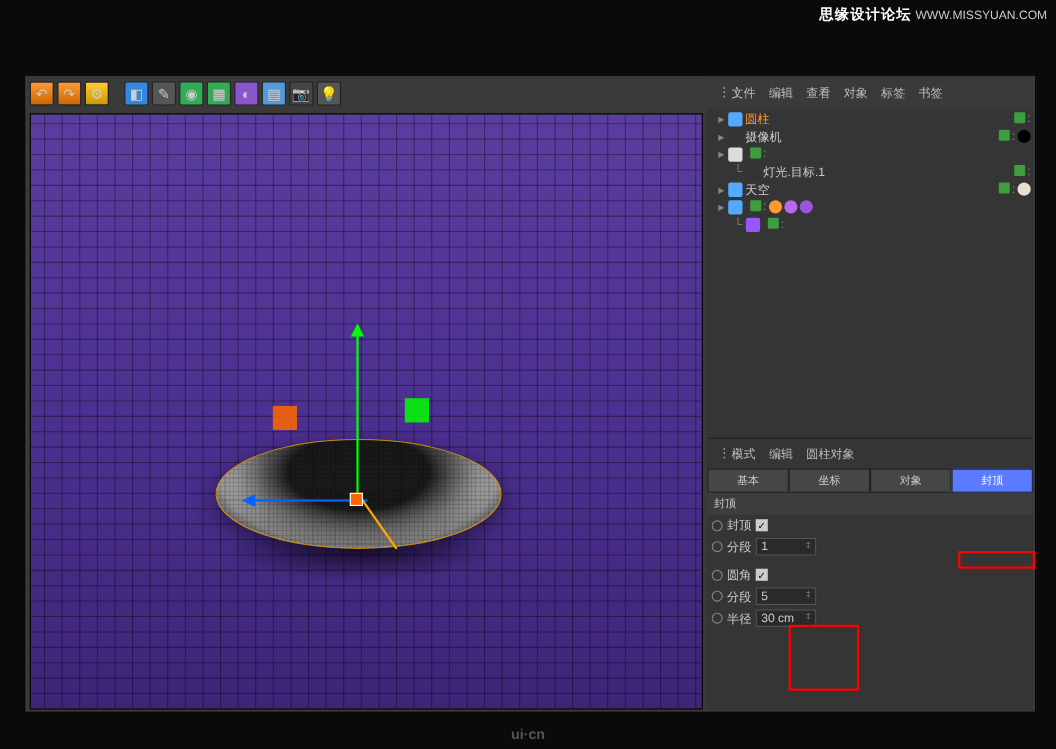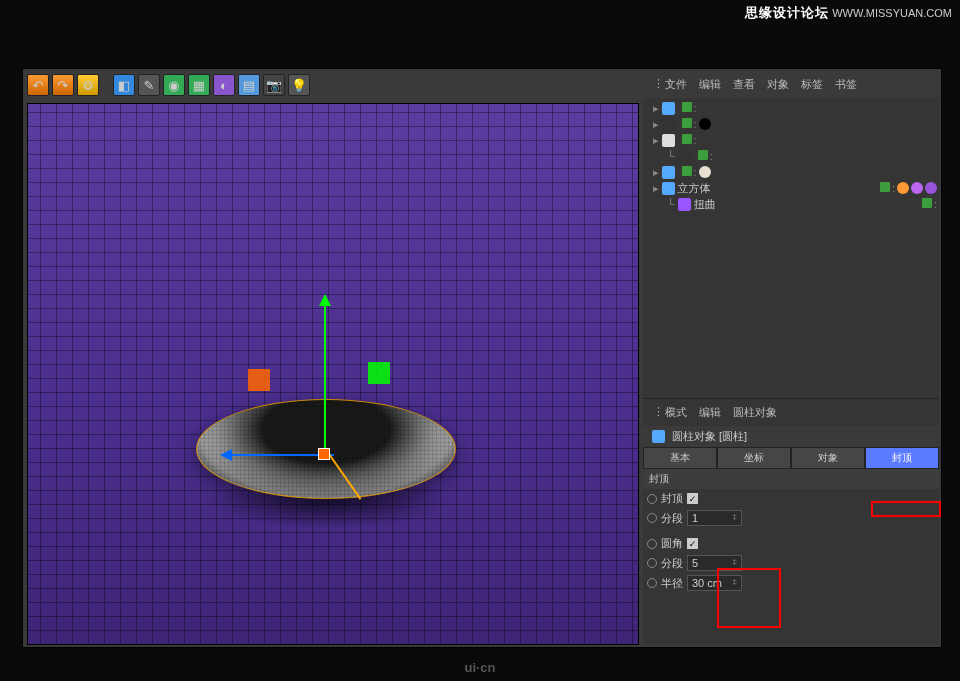--- a/index.html
+++ b/index.html
@@ -184,99 +184,97 @@
       <span>查看</span>
       <span>对象</span>
       <span>标签</span>
       <span>书签</span>
     </div>
     <div class="obj-tree" id="tree">
         <div class="tree-row">
           <span class="tree-indent" style="width:8px"></span>
           <span style="color:#888">▸</span>
           <span class="tree-icon" style="background:#55aaff"></span>
+          <span class="tree-name sel">圆柱</span>
           <span class="tree-toggles">
             <span class="tg"></span>
             <span style="color:#888">:</span>
           </span>
         </div>
         <div class="tree-row">
           <span class="tree-indent" style="width:8px"></span>
           <span style="color:#888">▸</span>
           <span class="tree-icon" style="background:#333"></span>
+          <span class="tree-name">摄像机</span>
           <span class="tree-toggles">
             <span class="tg"></span>
             <span style="color:#888">:</span>
           </span>
           <span class="tag" style="background:#000"></span>
         </div>
         <div class="tree-row">
           <span class="tree-indent" style="width:8px"></span>
           <span style="color:#888">▸</span>
           <span class="tree-icon" style="background:#ddd"></span>
           <span class="tree-toggles">
             <span class="tg"></span>
             <span style="color:#888">:</span>
           </span>
         </div>
         <div class="tree-row">
           <span class="tree-indent" style="width:22px"></span>
           <span style="color:#888">└</span>
           <span class="tree-icon" style="background:#333"></span>
+          <span class="tree-name">灯光.目标.1</span>
           <span class="tree-toggles">
             <span class="tg"></span>
             <span style="color:#888">:</span>
           </span>
         </div>
         <div class="tree-row">
           <span class="tree-indent" style="width:8px"></span>
           <span style="color:#888">▸</span>
           <span class="tree-icon" style="background:#55aaff"></span>
+          <span class="tree-name">天空</span>
           <span class="tree-toggles">
             <span class="tg"></span>
             <span style="color:#888">:</span>
           </span>
           <span class="tag" style="background:#e8e0d0"></span>
         </div>
         <div class="tree-row">
           <span class="tree-indent" style="width:8px"></span>
           <span style="color:#888">▸</span>
           <span class="tree-icon" style="background:#55aaff"></span>
-          <span class="tree-name">立方体</span>
           <span class="tree-toggles">
             <span class="tg"></span>
             <span style="color:#888">:</span>
           </span>
           <span class="tag" style="background:#ff9933"></span>
           <span class="tag" style="background:#bb66ee"></span>
           <span class="tag" style="background:#9955dd"></span>
         </div>
         <div class="tree-row">
           <span class="tree-indent" style="width:22px"></span>
           <span style="color:#888">└</span>
           <span class="tree-icon" style="background:#9955ff"></span>
-          <span class="tree-name">扭曲</span>
           <span class="tree-toggles">
             <span class="tg"></span>
             <span style="color:#888">:</span>
           </span>
         </div>
       </div>
 
     <div class="attr-panel">
       <div class="attr-menu">
         <span style="width:10px">⋮⋮</span>
         <span>模式</span>
         <span>编辑</span>
         <span>圆柱对象</span>
       </div>
-      <div class="attr-title">
-        <span class="tree-icon"></span>
-        <span>圆柱对象 [圆柱]</span>
-      </div>
       <div class="tabs">
         <div class="tab">基本</div>
         <div class="tab">坐标</div>
         <div class="tab">对象</div>
         <div class="tab active">封顶</div>
       </div>
       <div class="section-hdr">封顶</div>
 
       <div class="prop-row">
         <span class="radio"></span>

